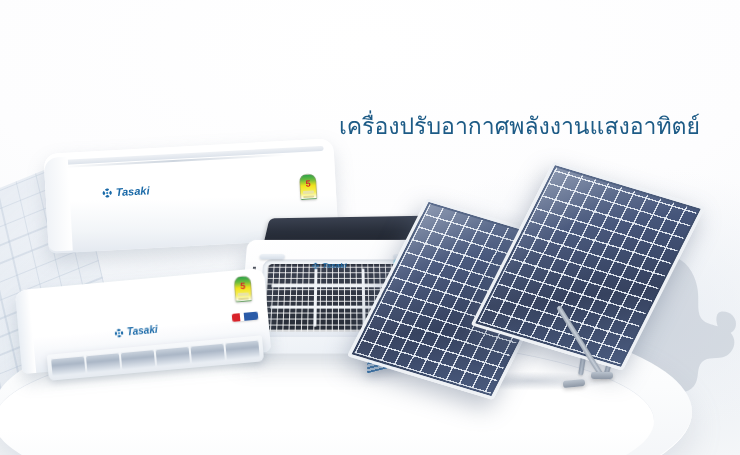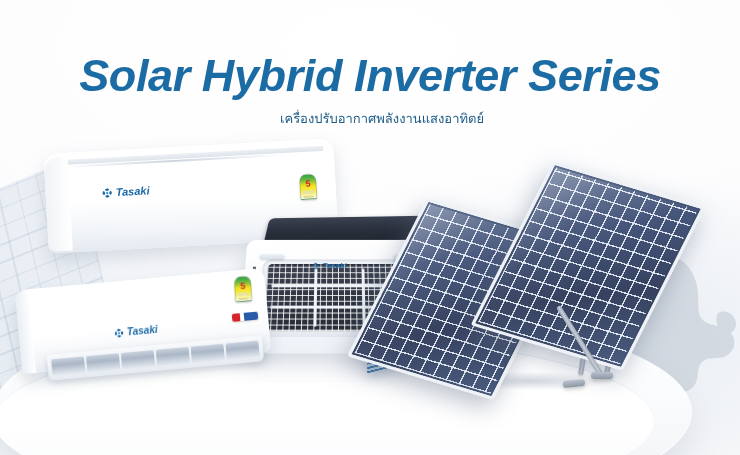--- a/index.html
+++ b/index.html
@@ -82,23 +82,23 @@
     letter-spacing:-0.4px;
     color:#1b6ba4;
     text-shadow:0 2px 3px rgba(255,255,255,.9), 0 1px 0 rgba(20,80,120,.15);
     white-space:nowrap;
     z-index:40;
   }
   .subtitle{
     position:absolute;
     right:40px; top:110px;
     width:420px;
-    text-align:left;
+    text-align:right;
     color:#1d5b86;
-    font-size:13px;
+    font-size:23px;
     line-height:1.45;
     font-family:Liberation Sans, sans-serif;
     z-index:40;
   }
   .subtitle div{ white-space:nowrap; }
 
   .tasaki{
     display:flex; align-items:center; gap:3px;
     color:#1b6aa8;
     font-weight:bold;
@@ -493,18 +493,17 @@
       <div class="cells"></div>
     </div>
     <div class="panel-frame" id="panelB">
       <div class="cells"></div>
     </div>
     <div class="leg" id="leg2"></div>
     <div class="foot" id="foot1"></div>
     <div class="foot" id="foot2"></div>
   </div>
 
-  <div class="title">Solar Hybrid Inverter Series</div>
   <div class="subtitle">
     <div>เครื่องปรับอากาศพลังงานแสงอาทิตย์</div>
   </div>
 
 </div>
 
 </body></html>

